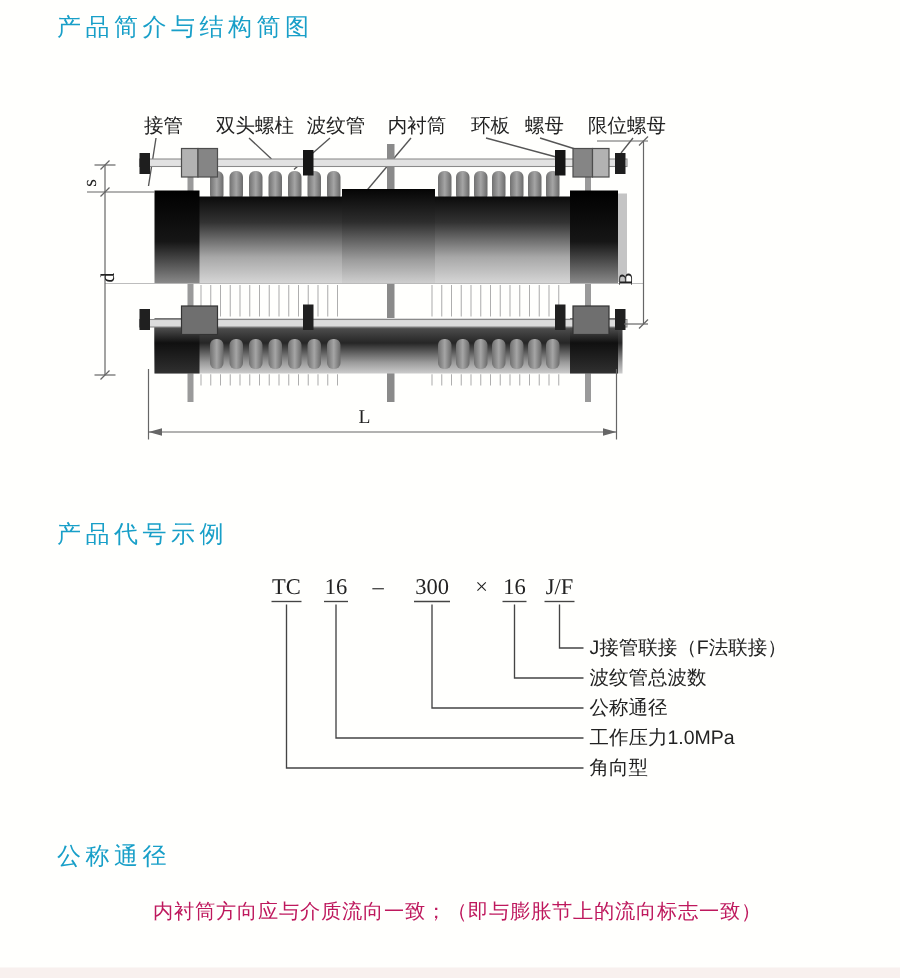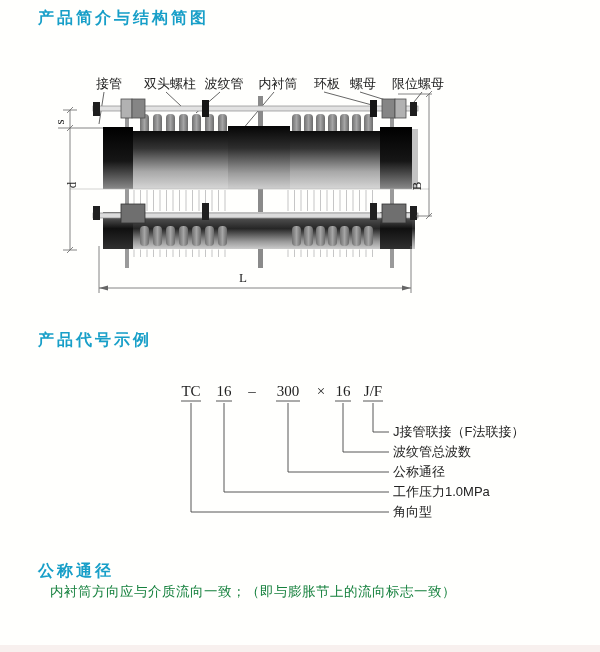--- a/index.html
+++ b/index.html
@@ -3,30 +3,30 @@
 <meta charset="utf-8">
 <style>
   html,body{margin:0;padding:0;}
   body{
     width:600px;height:652px;position:relative;overflow:hidden;
     background:#fffffd;
     font-family:"Liberation Sans","DejaVu Sans",sans-serif;
   }
   .sec-title{
     position:absolute;left:38px;
-    font-size:16px;font-weight:bold;color:#189fc8;letter-spacing:3px;
+    font-size:16px;font-weight:normal;color:#189fc8;letter-spacing:3px;
   }
   #title1{top:8px;}
-  #title2{top:330px;}
+  #title2{top:346px;}
   #title3{top:561px;}
   #diagram-wrap{position:absolute;left:0;top:58px;width:460px;height:252px;margin-left:30px;}
   #code-wrap{position:absolute;left:0;top:372px;width:560px;height:160px;padding-left:46px;}
   .install-text{
-    position:absolute;left:50px;top:580px;width:510px;
-    font-size:13.5px;line-height:23px;color:#15803d;letter-spacing:0.5px;
+    position:absolute;left:50px;top:596px;width:510px;
+    font-size:13.5px;line-height:23px;color:#be185d;letter-spacing:0.5px;text-align:center;
   }
   .bottom-strip{
     position:absolute;left:0;bottom:0;width:600px;height:7px;background:#f8f0ee;
   }
   svg text{fill:#222;}
   .part-lbl{font-size:13px;font-family:"Liberation Sans",sans-serif;}
   .dim-lbl{font-size:13px;font-family:"Liberation Serif",serif;}
   .code-tok{font-size:15px;font-family:"Liberation Serif",serif;}
   .callout-lbl{font-size:13px;font-family:"Liberation Sans",sans-serif;}
 </style>

